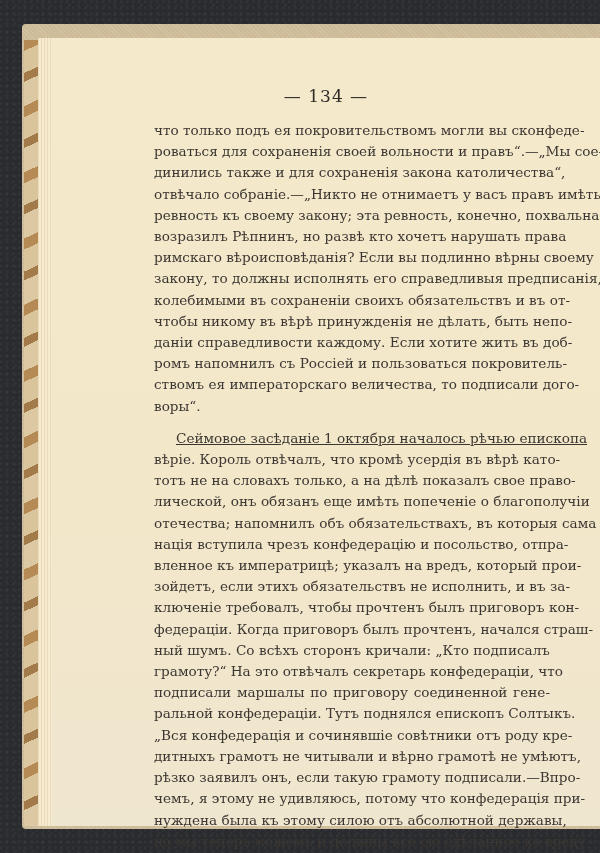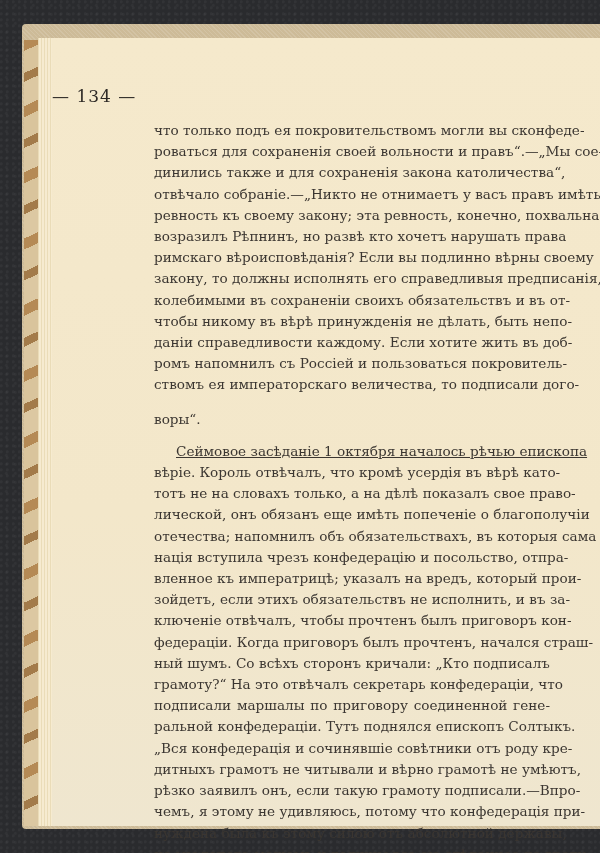--- a/index.html
+++ b/index.html
@@ -29,30 +29,30 @@
     .page-stack {
       position:absolute; left:38px; top:38px; width:14px; height:788px;
       background:repeating-linear-gradient(90deg, #eadcb8 0 1px, #f6ebd0 1px 3px);
     }
     .page {
       position:absolute; left:52px; top:38px; width:548px; height:788px;
       background:linear-gradient(180deg, #f5e9cc 0%, #f3e7ca 60%, #efe6cf 100%);
       color:#3a3530;
     }
     .page-number {
-      position:absolute; left:0; width:100%; top:48px; text-align:left;
+      position:absolute; left:0; width:100%; top:48px; text-align:center;
       font-size:17px; letter-spacing:1px; color:#2e2a26;
     }
     .text-block {
       position:absolute; left:102px; top:82px; width:396px;
       font-size:13.6px; line-height:21.2px; text-align:justify;
       color:#3b3631;
     }
     .line { display:block; white-space:nowrap; text-align-last:justify; text-align:justify; }
-    .line.last { text-align-last:left;margin-top:13px; }
+    .line.last { text-align-last:left; }
     .line.indent { text-indent:22px;text-decoration:underline; }
     .para-gap { height:11px; }
   </style>
 </head>
 <body>
 
 <div class="spine-cover"></div>
 <div class="edge-strip"></div>
 <div class="page-block"></div>
 <div class="page-stack"></div>
@@ -79,21 +79,21 @@
       <div class="para-gap"></div>
       <div>
         <span class="line indent">Сеймовое засѣданіе 1 октября началось рѣчью епископа</span>
         <span class="line">вѣріе. Король отвѣчалъ, что кромѣ усердія въ вѣрѣ като-</span>
         <span class="line">тотъ не на словахъ только, а на дѣлѣ показалъ свое право-</span>
         <span class="line">лической, онъ обязанъ еще имѣть попеченіе о благополучіи</span>
         <span class="line">отечества; напомнилъ объ обязательствахъ, въ которыя сама</span>
         <span class="line">нація вступила чрезъ конфедерацію и посольство, отпра-</span>
         <span class="line">вленное къ императрицѣ; указалъ на вредъ, который прои-</span>
         <span class="line">зойдетъ, если этихъ обязательствъ не исполнить, и въ за-</span>
-        <span class="line">ключеніе отвѣчалъ, чтобы прочтенъ былъ приговоръ кон-</span>
+        <span class="line">ключеніе требовалъ, чтобы прочтенъ былъ приговоръ кон-</span>
         <span class="line">федераціи. Когда приговоръ былъ прочтенъ, начался страш-</span>
         <span class="line">ный шумъ. Со всѣхъ сторонъ кричали: „Кто подписалъ</span>
         <span class="line">грамоту?“ На это отвѣчалъ секретарь конфедераціи, что</span>
         <span class="line">подписали маршалы по приговору соединенной гене-</span>
         <span class="line">ральной конфедераціи. Тутъ поднялся епископъ Солтыкъ.</span>
         <span class="line">„Вся конфедерація и сочинявшіе совѣтники отъ роду кре-</span>
         <span class="line">дитныхъ грамотъ не читывали и вѣрно грамотѣ не умѣютъ,</span>
         <span class="line">рѣзко заявилъ онъ, если такую грамоту подписали.—Впро-</span>
         <span class="line">чемъ, я этому не удивляюсь, потому что конфедерація при-</span>
         <span class="line">нуждена была къ этому силою отъ абсолютной державы,</span>

